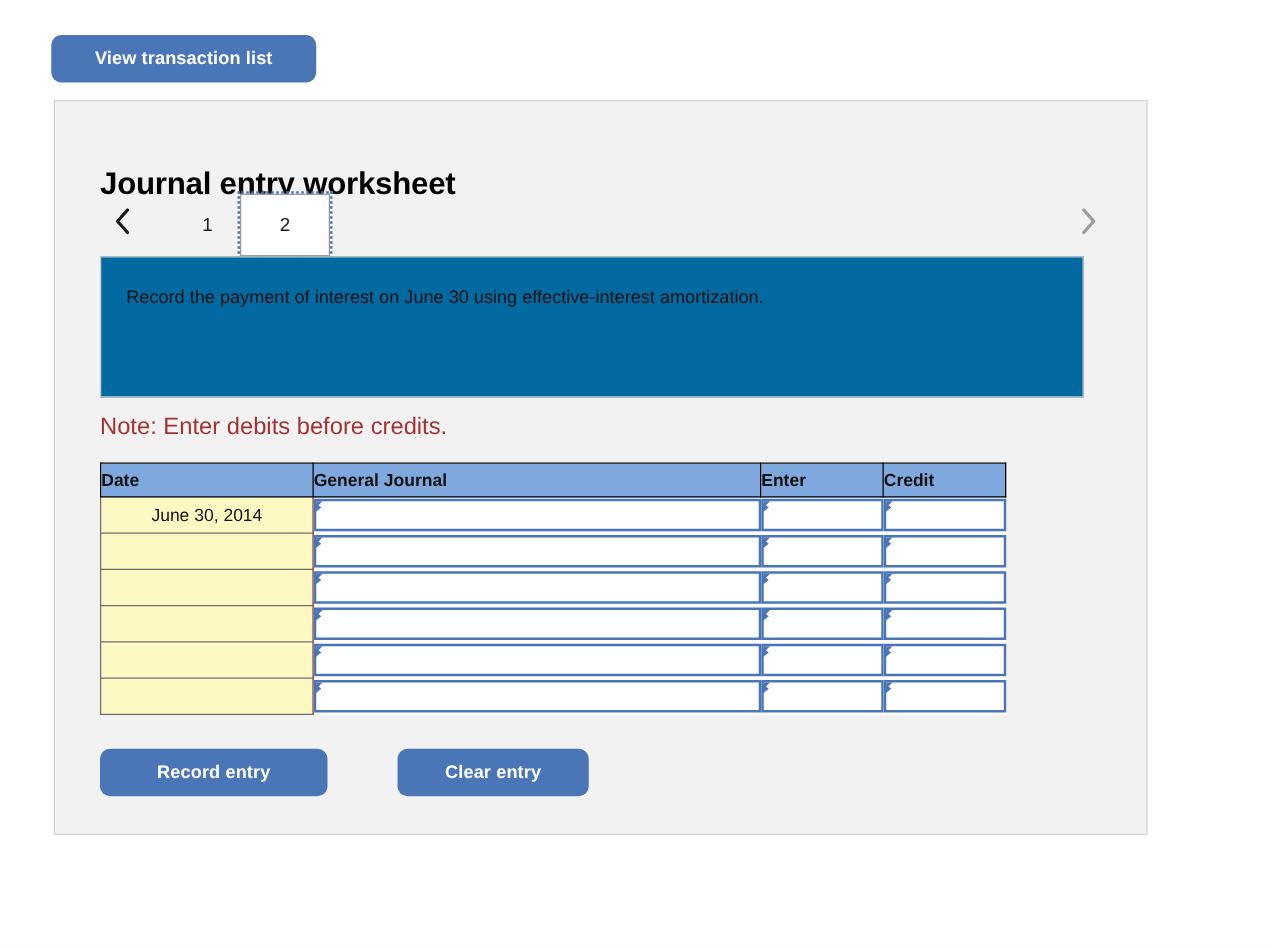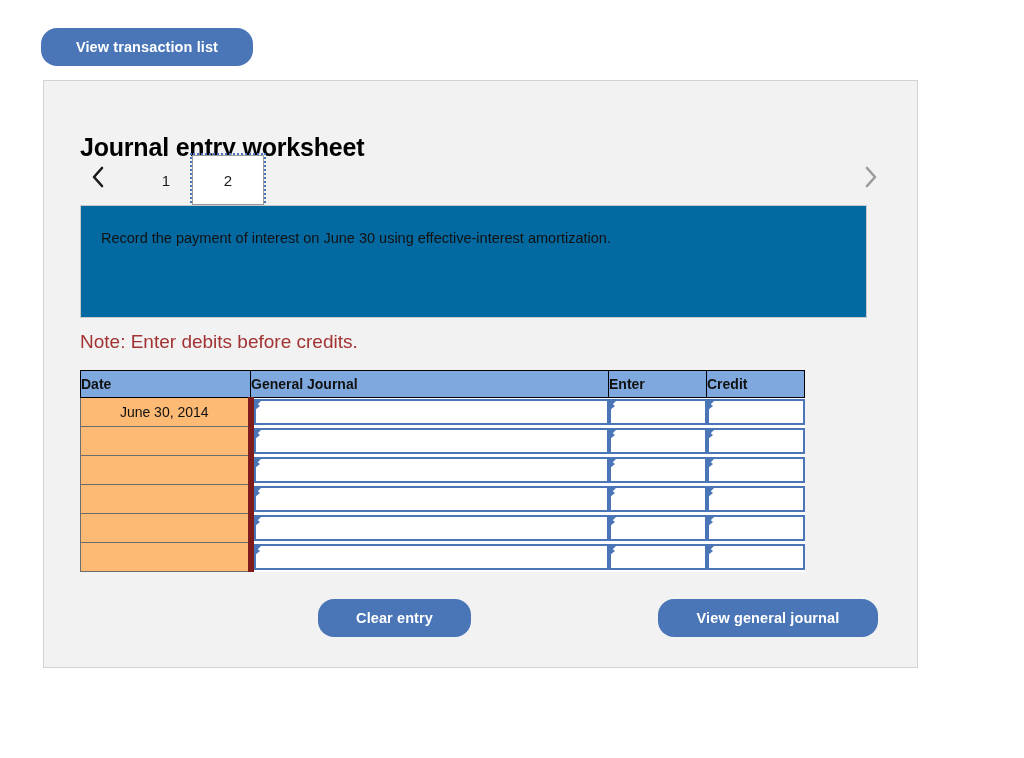--- a/index.html
+++ b/index.html
@@ -23,21 +23,21 @@
   }
   .btn {
     display: inline-flex;
     align-items: center;
     justify-content: center;
     background: #4a76b8;
     color: #ffffff;
     font-weight: bold;
     font-size: 14.5px;
     border: none;
-    border-radius: 16px;
+    border-radius: 8px;
     cursor: pointer;
     font-family: "Liberation Sans", sans-serif;
     letter-spacing: 0.1px;
     padding: 0 16px;
   }
   .btn-view-transaction {
     height: 38px;
     min-width: 212px;
   }
 
@@ -158,25 +158,25 @@
   }
   .col-date   { width: 170px; }
   .col-gj     { width: 358px; }
   .col-debit  { width: 98px; }
   .col-credit { width: 98px; }
 
   .jtable td {
     padding: 0;
     height: 28px;
     border-left: 1px solid #6d6d6d;
-    border-right: 6px solid #7f1d1d;
+    border-right: 1px solid #7f1d1d;
     border-top: none;
     border-bottom: 1px solid #6d6d6d;
     vertical-align: middle;
-    background: #fdba74;
+    background: #fef9c3;
   }
   .cell-date {
     text-align: center;
     font-size: 14px;
     color: #111111;
     white-space: nowrap;
   }
 
   
   .cell-input {
@@ -405,17 +405,17 @@
           <td class="cell-input">
             <div class="inpbox">
               <span class="marker"></span>
             </div>
           </td>
         </tr>
       </tbody>
   </table>
 
   <div class="btnbar">
+    <button class="btn btn-record">Record entry</button>
     <button class="btn btn-clear">Clear entry</button>
-    <button class="btn btn-viewgj">View general journal</button>
   </div>
 
 </div>
 
 </body></html>

